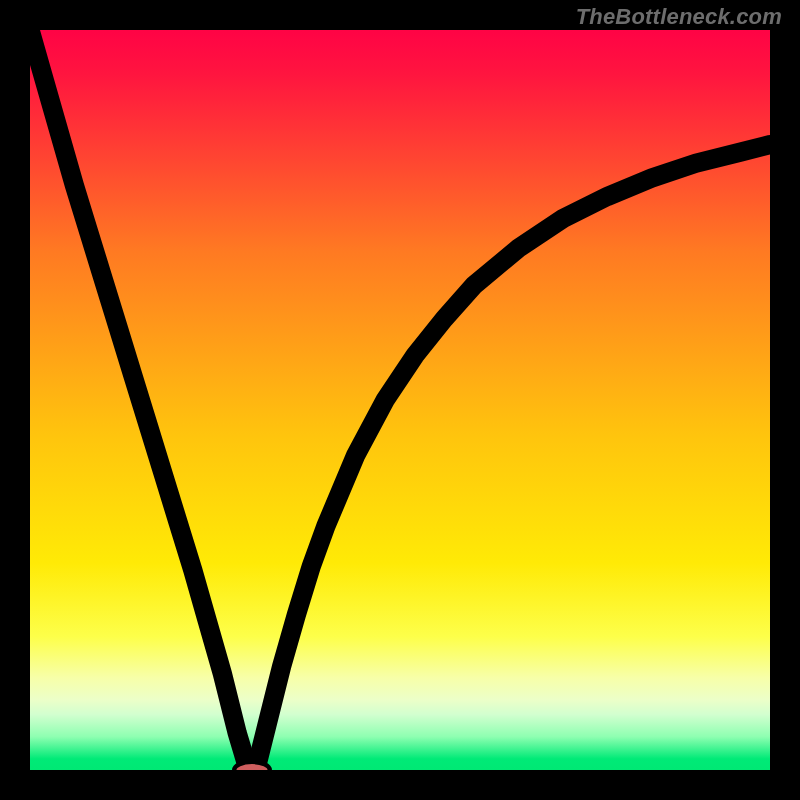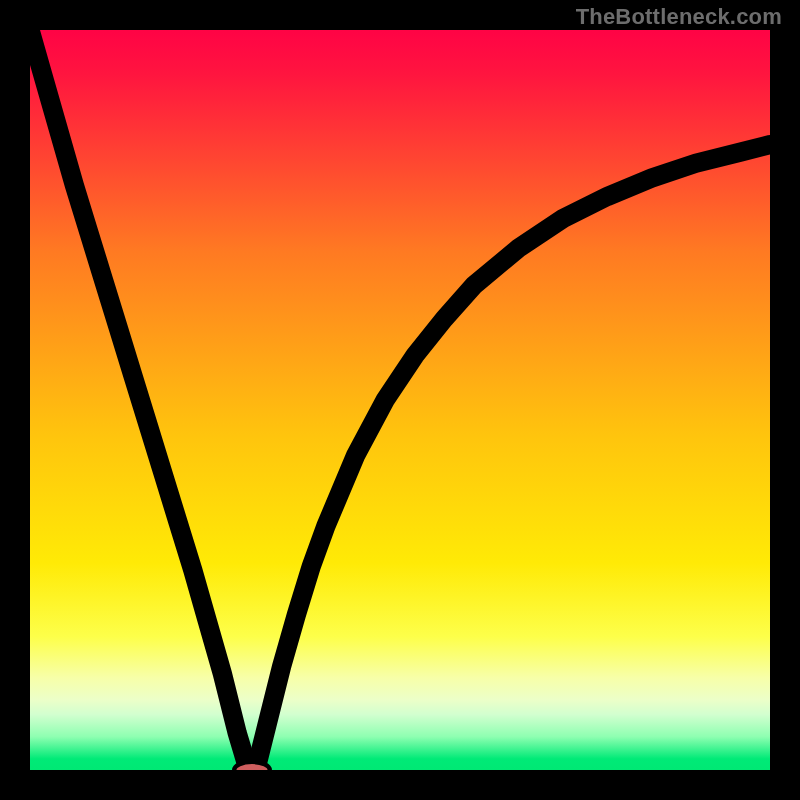--- a/index.html
+++ b/index.html
@@ -10,20 +10,21 @@
     background: #000;
     overflow: hidden;
   }
   .frame {
     position: absolute;
     top: 0;
     left: 0;
     width: 796px;
     height: 800px;
     background: #000;
+    font-style: italic;
   }
   .watermark {
     position: absolute;
     top: 4px;
     right: 14px;
     font-family: Arial, Helvetica, sans-serif;
     font-size: 22px;
     font-weight: 600;
     color: #6d6d6d;
     letter-spacing: 0.2px;

